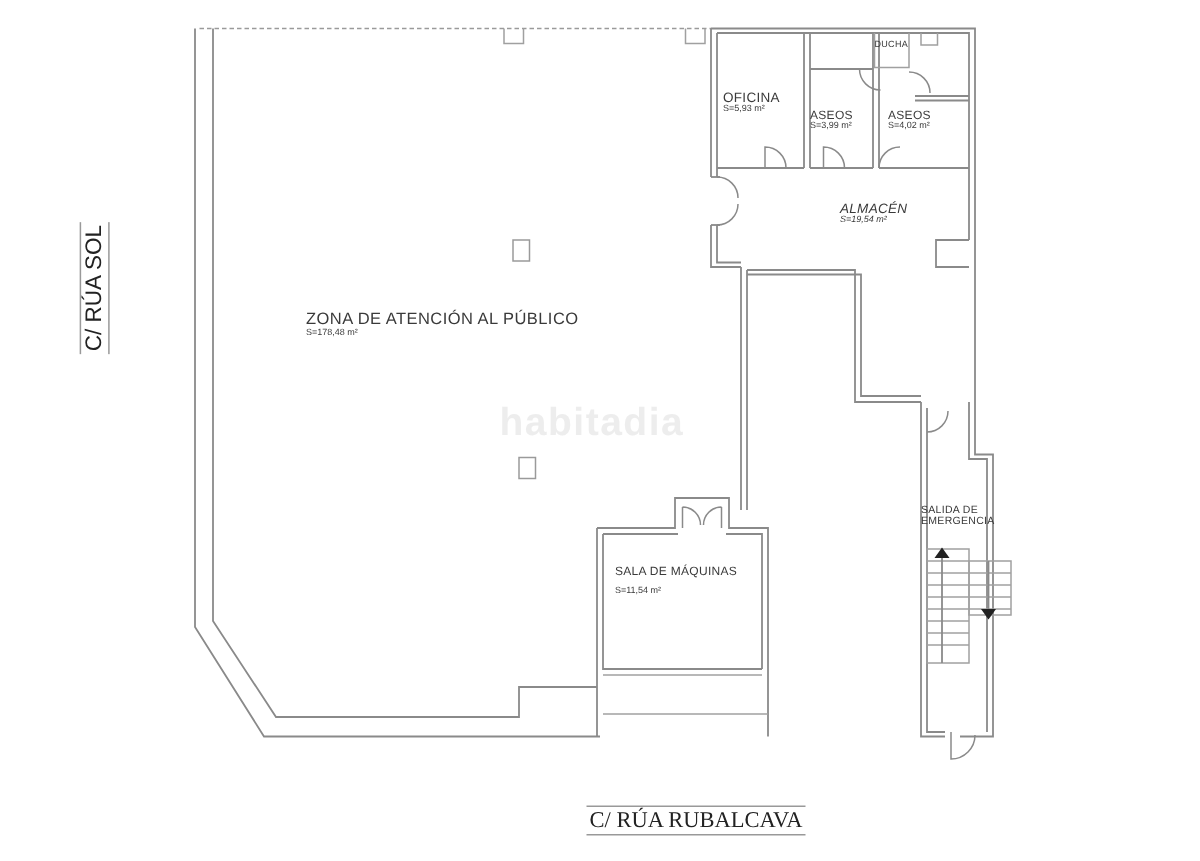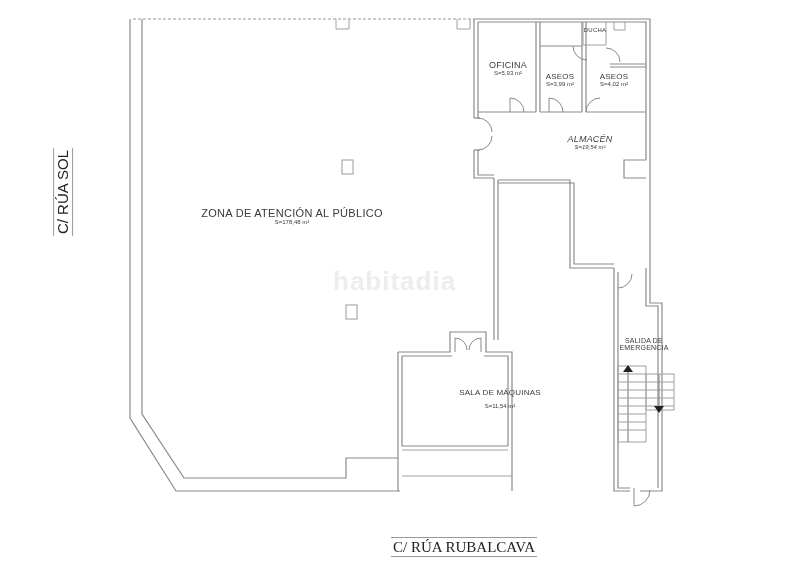--- a/index.html
+++ b/index.html
@@ -4,21 +4,21 @@
 <style>
   html, body { margin: 0; padding: 0; background: #ffffff; }
   body { width: 800px; height: 574px; position: relative; overflow: hidden;
          font-family: "Liberation Sans", sans-serif; }
   svg.plan { position: absolute; left: 0; top: 0; }
   .wall { fill: none; stroke: #8a8a8a; stroke-width: 1.2; }
   .wall-thin { fill: none; stroke: #a0a0a0; stroke-width: 1; }
   .door { fill: none; stroke: #8a8a8a; stroke-width: 1; }
   .dash { fill: none; stroke: #9a9a9a; stroke-width: 1; stroke-dasharray: 3 2; }
   .col { fill: #ffffff; stroke: #9a9a9a; stroke-width: 1; }
-  .lbl { position: absolute; color: #3a3a3a; white-space: nowrap; text-align: center; }
+  .lbl { position: absolute; color: #3a3a3a; white-space: nowrap; }
   .room-name { font-size: 9px; letter-spacing: 0.2px; }
   .room-area { font-size: 6px; }
   .big-name { font-size: 11px; letter-spacing: 0.3px; }
   .street { position: absolute; font-size: 15px; color: #222; white-space: nowrap;
             border-top: 1.5px solid #999; border-bottom: 1.5px solid #999; line-height: 16px; padding: 1px 2px; }
   .street-vert { transform: rotate(-90deg); transform-origin: center center; }
   .watermark { position: absolute; left: 333px; top: 266px; font-size: 26px; font-weight: bold;
                color: rgba(235,235,235,0.9); letter-spacing: 1px; }
 </style>
 </head>
@@ -92,21 +92,21 @@
     <line class="wall" x1="659" y1="374" x2="659" y2="406"></line>
     <polygon points="654,406 664,406 659,413" fill="#222"></polygon>
   </g>
 
   <rect class="col" x="342" y="160" width="11" height="14"></rect>
   <rect class="col" x="346" y="305" width="11" height="14"></rect>
 </svg>
 
 <div class="watermark">habitadia</div>
 
-<div class="lbl" style="left:192px; top:207px; width:200px;">
+<div class="lbl" style="left:204px; top:207px; width:200px;">
   <div class="big-name">ZONA DE ATENCIÓN AL PÚBLICO</div>
   <div class="room-area">S=178,48 m²</div>
 </div>
 
 <div class="lbl" style="left:482px; top:60px; width:52px;">
   <div class="room-name">OFICINA</div>
   <div class="room-area">S=5,93 m²</div>
 </div>
 
 <div class="lbl" style="left:540px; top:72px; width:40px;">
@@ -121,21 +121,21 @@
 
 <div class="lbl" style="left:583px; top:27px; width:24px;">
   <div class="room-name" style="font-size:6px">DUCHA</div>
 </div>
 
 <div class="lbl" style="left:560px; top:134px; width:60px;font-style:italic;">
   <div class="room-name">ALMACÉN</div>
   <div class="room-area">S=19,54 m²</div>
 </div>
 
-<div class="lbl" style="left:410px; top:388px; width:92px;margin-left:44px;">
+<div class="lbl" style="left:410px; top:376px; width:92px;">
   <div class="room-name" style="font-size:8px">SALA DE MÁQUINAS</div>
   <div class="room-area" style="margin-top:6px">S=11,54 m²</div>
 </div>
 
 <div class="lbl" style="left:614px; top:337px; width:60px;">
   <div class="room-name" style="font-size:7px">SALIDA DE</div>
   <div class="room-name" style="font-size:7px">EMERGENCIA</div>
 </div>
 
 <div class="street" style="left:391px; top:537px;font-family:Liberation Serif, serif;">C/ RÚA RUBALCAVA</div>

